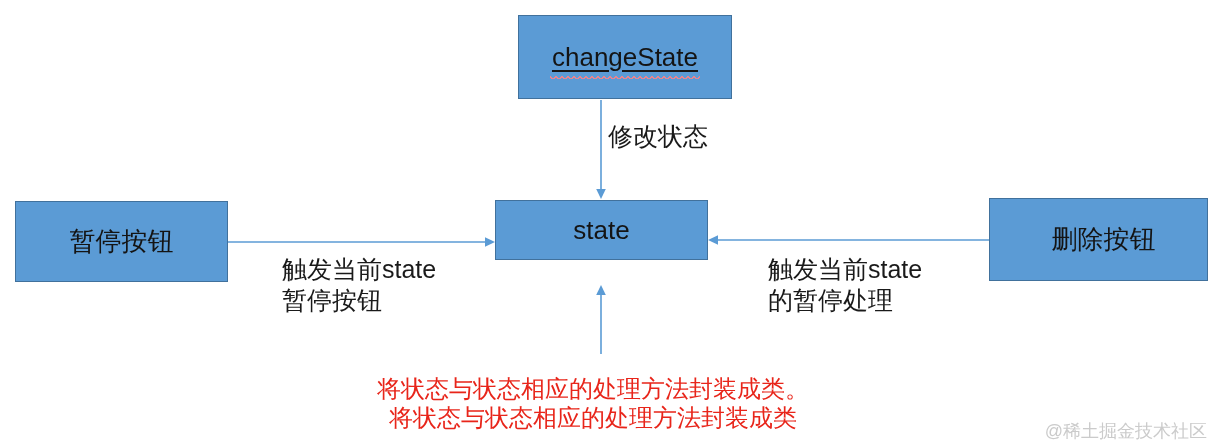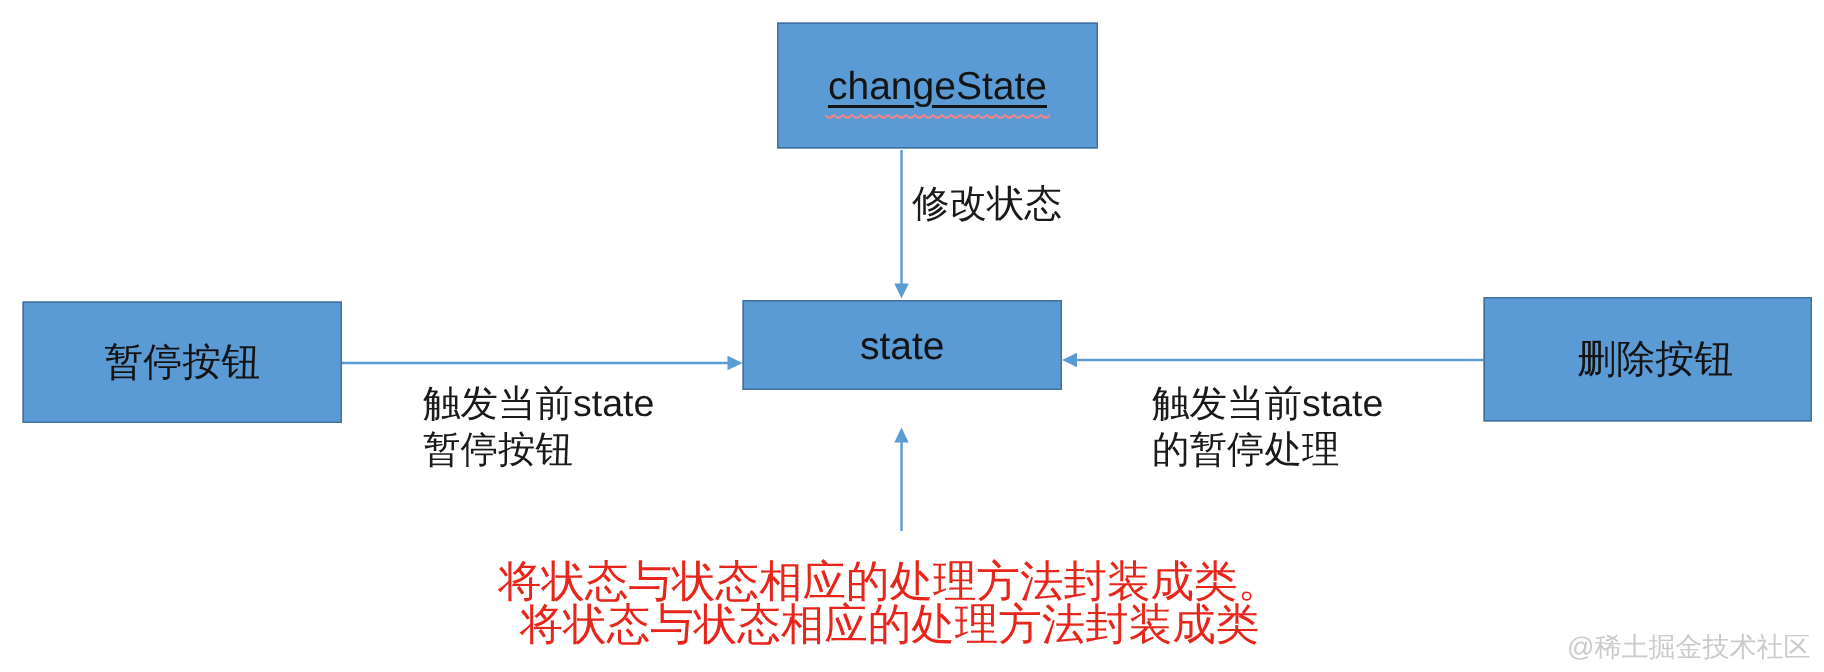--- a/index.html
+++ b/index.html
@@ -60,21 +60,21 @@
   }
   .lbl-modify { left: 608px; top: 121px; }
   .lbl-pause  { left: 282px; top: 254px; }
   .lbl-delete { left: 768px; top: 254px; }
 
   .note {
     position: absolute;
     left: 293px; top: 374px;
     width: 600px;
     text-align: center;
-    font-size: 29px;
+    font-size: 24px;
     line-height: 29px;
     color: #e8251a;
     white-space: nowrap;
   }
 
   .watermark {
     position: absolute;
     right: 9px; bottom: 5px;
     font-size: 18px;
     color: #cbcbcb;

